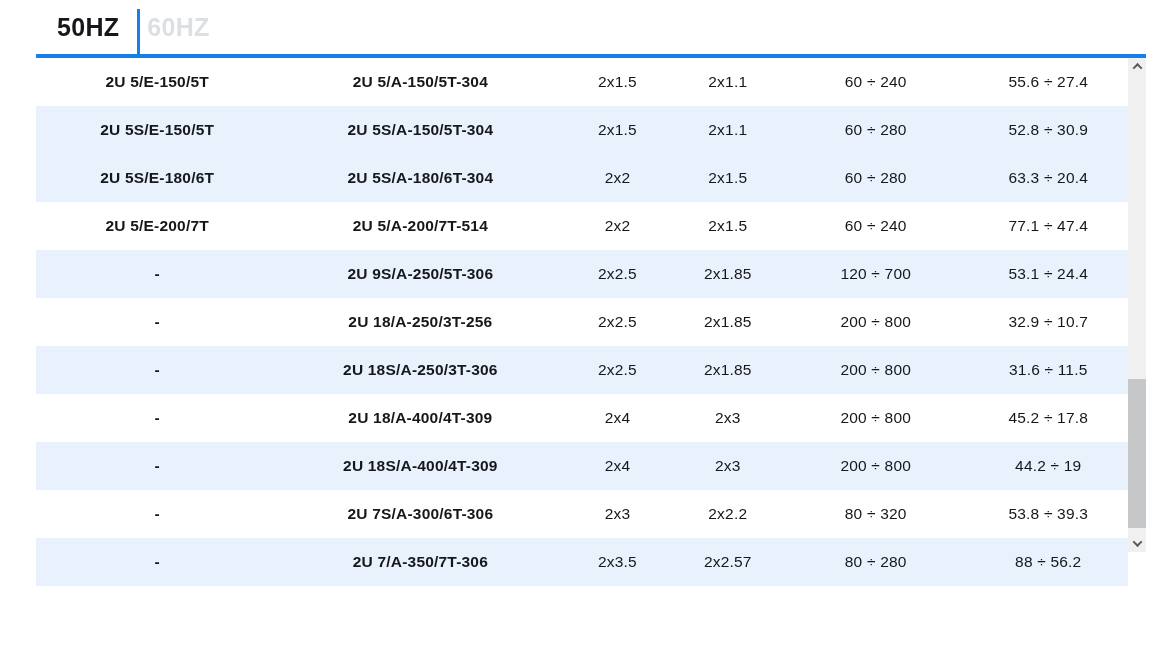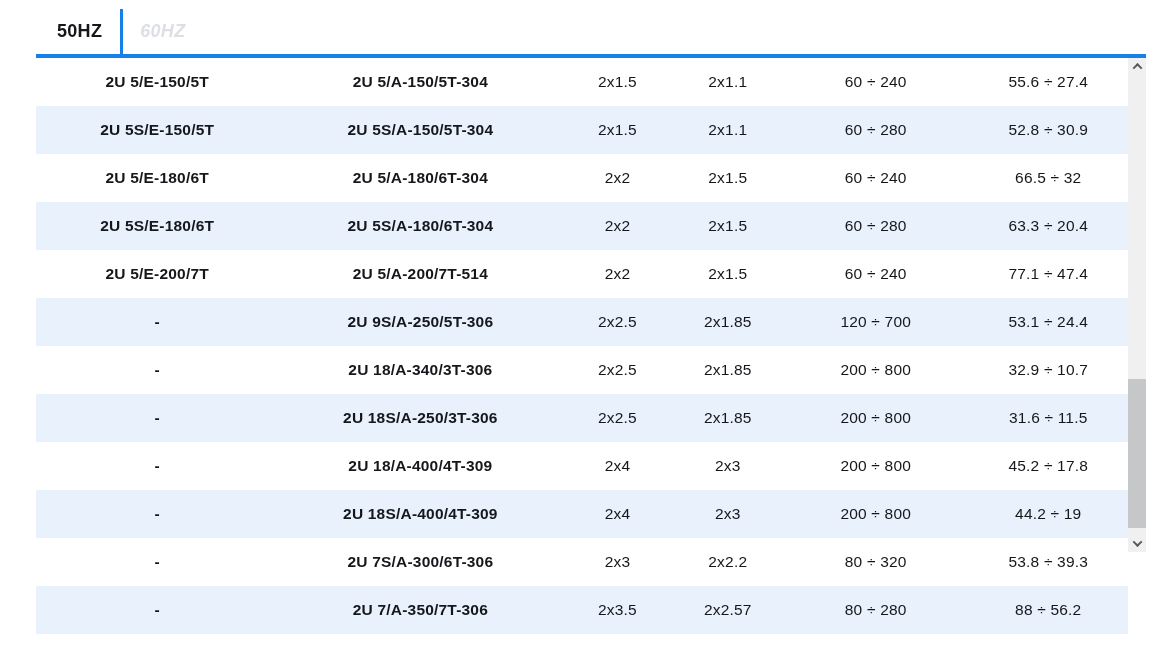--- a/index.html
+++ b/index.html
@@ -17,32 +17,31 @@
     width: 1110px;
   }
   
   .tabs {
     display: flex;
     align-items: flex-end;
     height: 58px;
     border-bottom: 4px solid var(--accent, #1480e8);
   }
   .tab {
-    font-size: 18px;
+    font-size: 25px;
     font-weight: 700;
     letter-spacing: 0.3px;
     color: var(--text, #15171b);
     padding: 0 18px 12px 21px;
     cursor: pointer;
     white-space: nowrap;
   }
   .tab.inactive {
     color: var(--inactive-tab, #dcdfe4);
-    padding-left: 17px;
-    font-style: italic;
+    padding-left: 7px;
   }
   .tab-divider {
     width: 3px;
     height: 45px;
     background: var(--accent, #1480e8);
     flex: 0 0 auto;
   }
   
   .scroll-wrap {
     display: flex;
@@ -138,28 +137,20 @@
     <td>55.6 ÷ 27.4</td>
   </tr>
           <tr class="alt">
     <td>2U 5S/E-150/5T</td>
     <td>2U 5S/A-150/5T-304</td>
     <td>2x1.5</td>
     <td>2x1.1</td>
     <td>60 ÷ 280</td>
     <td>52.8 ÷ 30.9</td>
   </tr>
-          <tr>
-    <td>2U 5/E-180/6T</td>
-    <td>2U 5/A-180/6T-304</td>
-    <td>2x2</td>
-    <td>2x1.5</td>
-    <td>60 ÷ 240</td>
-    <td>66.5 ÷ 32</td>
-  </tr>
           <tr class="alt">
     <td>2U 5S/E-180/6T</td>
     <td>2U 5S/A-180/6T-304</td>
     <td>2x2</td>
     <td>2x1.5</td>
     <td>60 ÷ 280</td>
     <td>63.3 ÷ 20.4</td>
   </tr>
           <tr>
     <td>2U 5/E-200/7T</td>
@@ -172,21 +163,21 @@
           <tr class="alt">
     <td>-</td>
     <td>2U 9S/A-250/5T-306</td>
     <td>2x2.5</td>
     <td>2x1.85</td>
     <td>120 ÷ 700</td>
     <td>53.1 ÷ 24.4</td>
   </tr>
           <tr>
     <td>-</td>
-    <td>2U 18/A-340/3T-306</td>
+    <td>2U 18/A-250/3T-256</td>
     <td>2x2.5</td>
     <td>2x1.85</td>
     <td>200 ÷ 800</td>
     <td>32.9 ÷ 10.7</td>
   </tr>
           <tr class="alt">
     <td>-</td>
     <td>2U 18S/A-250/3T-306</td>
     <td>2x2.5</td>
     <td>2x1.85</td>

